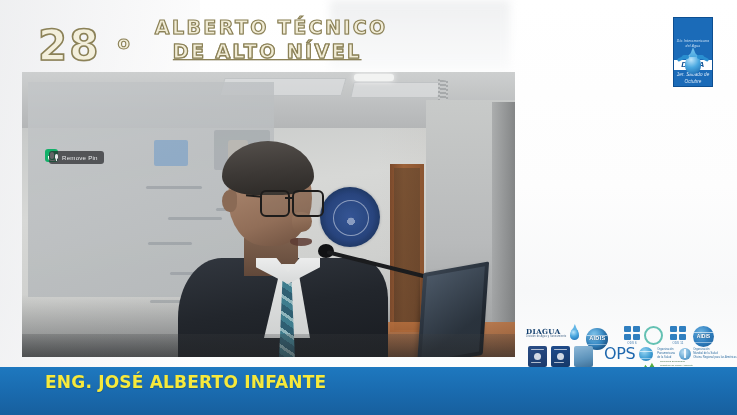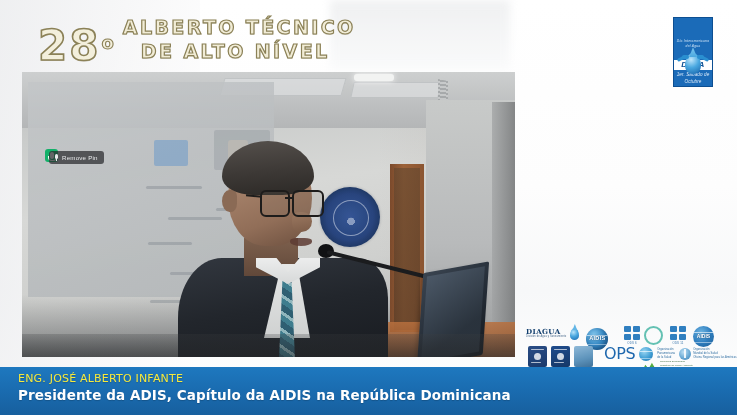--- a/index.html
+++ b/index.html
@@ -49,21 +49,21 @@
   
   .event-title {
     position: absolute;
     left: 38px; top: 16px;
     line-height: 1;
     user-select: none;
   }
   .title-row-1 {
     display: flex;
     align-items: flex-end;
-    gap: 0px;
+    gap: 16px;
   }
   .num-28 {
     font-family: "DejaVu Sans", sans-serif;
     font-size: 42px;
     font-weight: 700;
     letter-spacing: 2px;
     color: #f3efdc;
     -webkit-text-stroke: 1.6px #8b8157;
     text-shadow: 0 1px 0 rgba(120,110,70,.35);
     line-height: .92;
@@ -86,21 +86,21 @@
     font-family: "DejaVu Sans", sans-serif;
     font-size: 19px;
     font-weight: 700;
     letter-spacing: 2.4px;
     color: #f1ecd6;
     -webkit-text-stroke: 1.2px #8b8157;
     text-shadow: 0 1px 0 rgba(120,110,70,.3);
     white-space: nowrap;
     line-height: 1.25;
   }
-  .title-l2 { margin-left: 18px; }
+  .title-l2 { margin-left: 18px; text-decoration: underline; }
 
   
   .dia-logo {
     position: absolute;
     left: 673px; top: 17px;
     width: 40px; height: 70px;
     background: #1b6bb8;
     border: 1px solid #0d4f92;
     display: flex;
     flex-direction: column;
@@ -756,26 +756,27 @@
   .name-banner {
     position: absolute;
     left: 0; top: 367px;
     width: 737px; height: 48px;
     background: linear-gradient(180deg, #1e78bf 0%, #1a6cb0 48%, #175f9e 100%);
     padding: 5px 0 0 18px;
     box-sizing: border-box;
   }
   .banner-name {
     font-family: "DejaVu Sans", sans-serif;
-    font-size: 11px;
-    font-weight: 400;
+    font-size: 17px;
+    font-weight: 700;
     color: #f6e93c;
     letter-spacing: .2px;
     line-height: 1.25;
     text-shadow: 0 1px 1px rgba(0,0,0,.18);
+    margin-left: 27px;
   }
   .banner-role {
     font-family: "DejaVu Sans", sans-serif;
     font-size: 13.5px;
     font-weight: 700;
     color: #ffffff;
     letter-spacing: .1px;
     line-height: 1.3;
     margin-top: 1px;
     text-shadow: 0 1px 1px rgba(0,0,0,.18);
@@ -960,16 +961,15 @@
         <div class="gov-text">República Dominicana</div>
         <div class="gov-text">Ministerio de Medio Ambiente</div>
         <div class="gov-bar"></div>
       </span>
     </div>
 
   </div>
 
   <div class="name-banner">
     <div class="banner-name">ENG. JOSÉ ALBERTO INFANTE</div>
-    <div class="banner-role">Presidente da ADIS, Capítulo da AIDIS na República Dominicana</div>
   </div>
 
 </div>
 
 </body></html>

